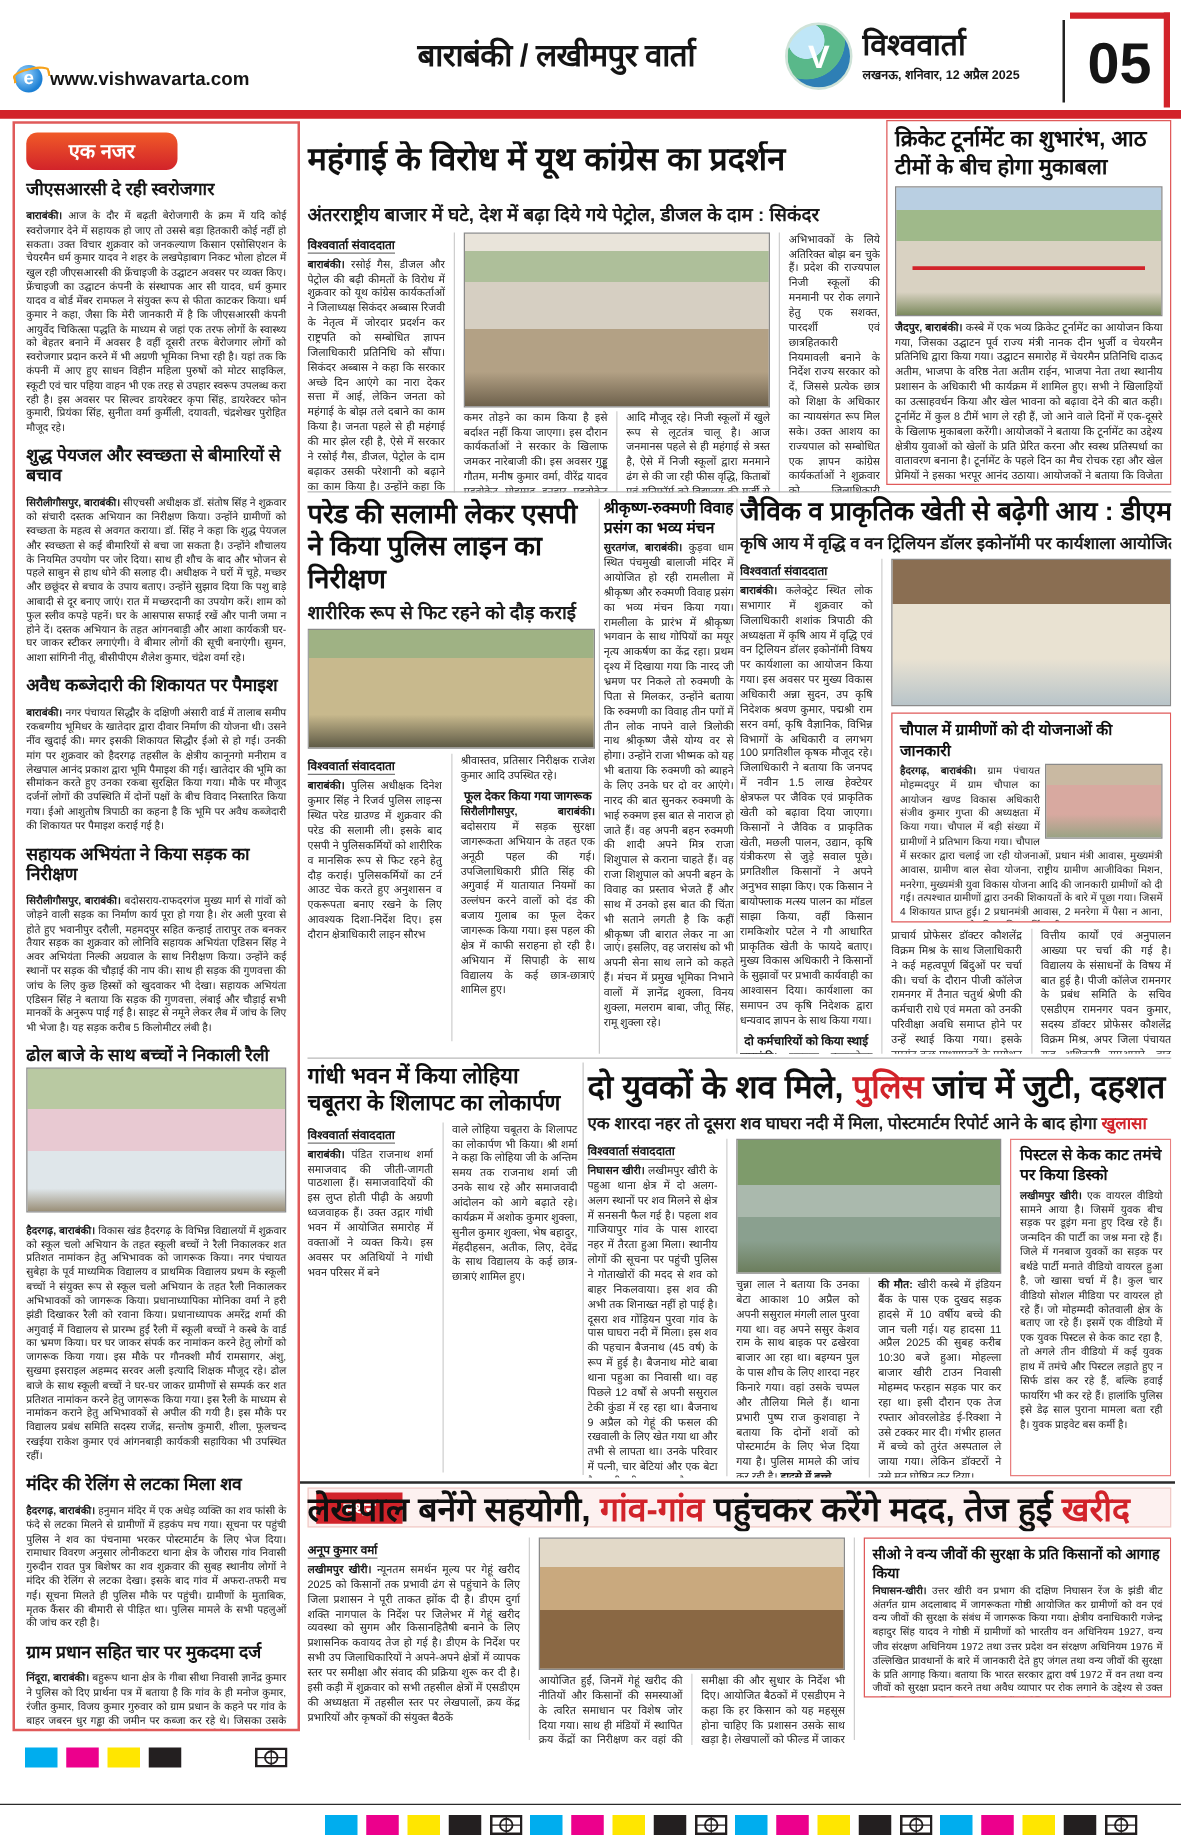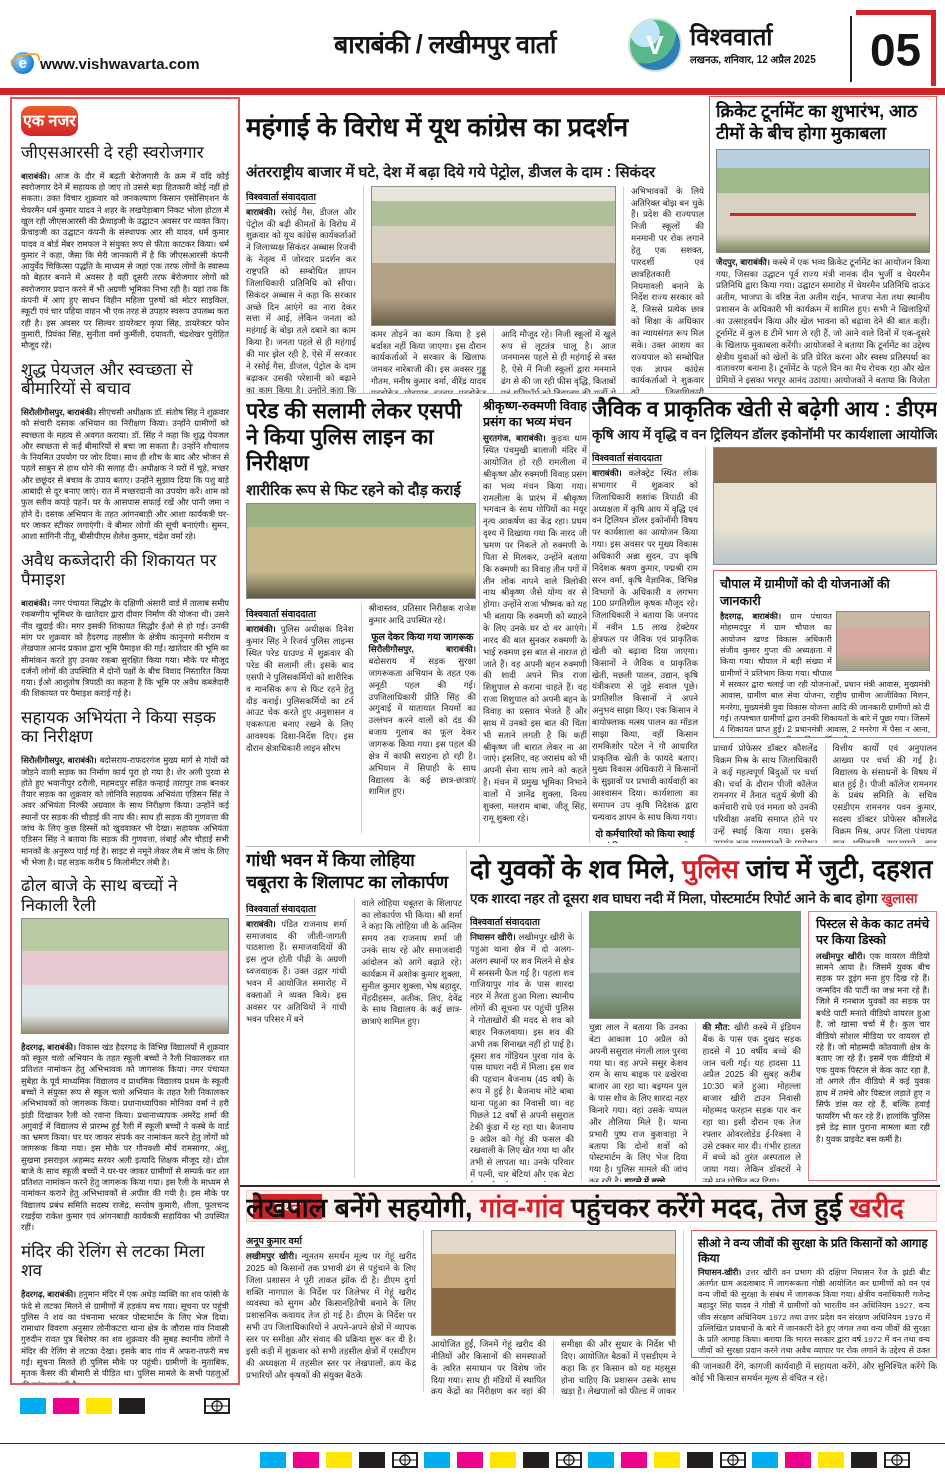--- a/index.html
+++ b/index.html
@@ -46,22 +46,22 @@
   .ph-ribbon::after{content:"";position:absolute;left:6%;right:6%;top:62%;height:3px;background:#d2232a}
   .ph-parade{background:linear-gradient(180deg,#9fb284 0 24%,#c8b98d 24% 72%,#5e5a46)}
   .ph-workshop{background:linear-gradient(180deg,#8a6e52 0 30%,#e9e2d2 30% 68%,#b8c4c9)}
   .ph-chaupal{background:linear-gradient(180deg,#c9b9a2 0 28%,#d8a9a0 28% 68%,#9aa384)}
   .ph-rally{background:linear-gradient(180deg,#b9c9a2 0 28%,#e8c9d2 28% 58%,#dfe6ea 58% 84%,#9a8f78)}
   .ph-river{background:linear-gradient(180deg,#7e9b6b 0 34%,#aab9ad 34% 58%,#8aa08f 58% 76%,#6b7d5c)}
   .ph-meeting{background:linear-gradient(180deg,#e2d9c8 0 22%,#c9a97e 22% 55%,#8a6844 55%)}
   
   .sidebar{left:10px;top:97px;width:230px;height:1288px;border:2px solid #e05a5a;padding:7px 9px;box-sizing:border-box;overflow:hidden}
   .eyebar{background:linear-gradient(180deg,#f05a28,#d2232a);color:#fff;font-weight:bold;font-size:16px;
-          padding:3px 2px 5px;border-radius:9px;display:inline-block}
-  .si h3{font-size:17px;margin:7px 0 2px;font-weight:normal;line-height:1.15}
+          padding:3px 34px 5px;border-radius:9px;display:inline-block}
+  .si h3{font-size:14px;margin:7px 0 2px;font-weight:bold;line-height:1.15}
   .si .bt{font-size:8.3px;line-height:1.36}
   
   .manthan{left:246px;top:1190px;width:691px;height:32px;background:#fdf1f0;border:1px solid #f0c9c6;
            display:flex;align-items:center;gap:14px;padding:0 6px;box-sizing:border-box}
   .mlabel{background:#d2232a;color:#fff;font-weight:bold;font-size:14px;padding:3px 22px}
   .mtext{font-weight:bold;font-size:14.5px;color:#2a1212}
   
   .regrow{position:absolute;display:flex;justify-content:space-between}
   .reggrp{display:flex;gap:7px;align-items:center}
   .sq{width:26px;height:16px}
@@ -252,21 +252,20 @@
       <div class="cols" style="margin-top:3px">
         <p class="c bt" style="margin:0">आयोजित हुईं, जिनमें गेहूं खरीद की नीतियों और किसानों की समस्याओं के त्वरित समाधान पर विशेष जोर दिया गया। साथ ही मंडियों में स्थापित क्रय केंद्रों का निरीक्षण कर वहां की व्यवस्थाओं का भी गहन जायजा लिया। अधिकारियों ने तौल मशीनों की सटीकता, पानी, छाया और किसानों के बैठने जैसी मूलभूत सुविधाओं की</p>
         <p class="c bt" style="margin:0">समीक्षा की और सुधार के निर्देश भी दिए। आयोजित बैठकों में एसडीएम ने कहा कि हर किसान को यह महसूस होना चाहिए कि प्रशासन उसके साथ खड़ा है। लेखपालों को फील्ड में जाकर किसानों से सीधे संवाद करना होगा। जरूरत पड़ने पर केंद्रों तक ले जाकर मदद करें। इस निर्देश के तहत अब लेखपाल गांव-गांव जाकर खरीद प्रक्रिया</p>
       </div>
     </div>
     <div class="c">
       <div class="redbox" style="height:128px;overflow:hidden">
         <h3 class="hl" style="font-size:11.5px;margin:0 0 2px">सीओ ने वन्य जीवों की सुरक्षा के प्रति किसानों को आगाह किया</h3>
         <p class="bt" style="margin:0;font-size:8.1px"><b>निघासन-खीरी।</b> <span>उत्तर खीरी वन प्रभाग की दक्षिण निघासन रेंज के झंडी बीट अंतर्गत ग्राम अदलाबाद में जागरूकता गोष्ठी आयोजित कर ग्रामीणों को वन एवं वन्य जीवों की सुरक्षा के संबंध में जागरूक किया गया। क्षेत्रीय वनाधिकारी गजेन्द्र बहादुर सिंह यादव ने गोष्ठी में ग्रामीणों को भारतीय वन अधिनियम 1927, वन्य जीव संरक्षण अधिनियम 1972 तथा उत्तर प्रदेश वन संरक्षण अधिनियम 1976 में उल्लिखित प्रावधानों के बारे में जानकारी देते हुए जंगल तथा वन्य जीवों की सुरक्षा के प्रति आगाह किया। बताया कि भारत सरकार द्वारा वर्ष 1972 में वन तथा वन्य जीवों को सुरक्षा प्रदान करने तथा अवैध व्यापार पर रोक लगाने के उद्देश्य से उक्त अधिनियम को लागू किया गया बाद में संशोधित कर भारतीय वन्यजीव संरक्षण अधिनियम 2002 कर दिया जिसके तहत दंड और जुर्माना अधिक कठोर कर दिया गया।</span></p>
       </div>
-      <p class="bt" style="margin:3px 0 0">की जानकारी देंगे, कागजी कार्यवाही में सहायता करेंगे, और सुनिश्चित करेंगे कि कोई भी किसान समर्थन मूल्य से वंचित न रहे।</p>
     </div>
   </div>
 </section>
 
 <div class="blackline" style="left:0;top:1443px;width:945px;height:1px"></div>
 
 <div class="regrow" style="left:20px;top:1398px;width:210px">
   <div class="reggrp">
     <span class="sq" style="background:#00adee"></span>
       <span class="sq" style="background:#ec008c"></span>

